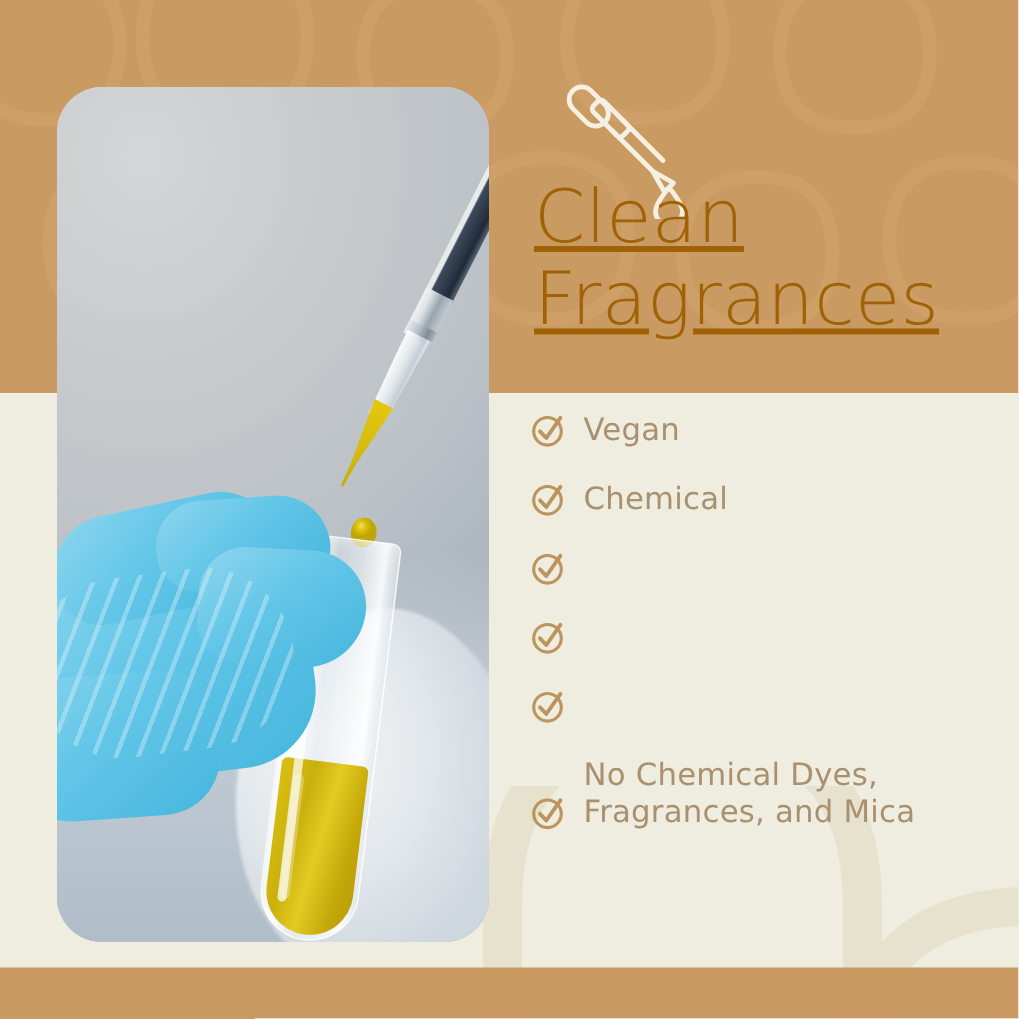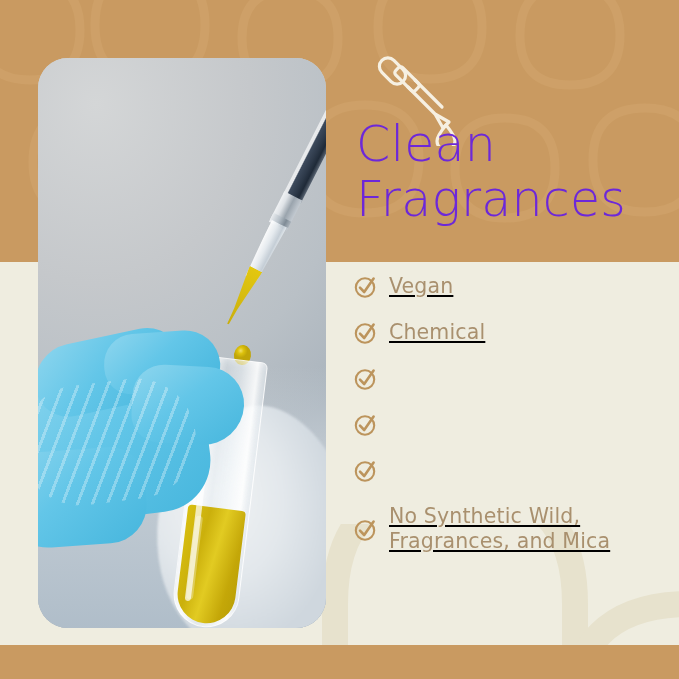--- a/index.html
+++ b/index.html
@@ -152,34 +152,34 @@
 
   
   .right{
     position:absolute;left:340px;top:0;width:339px;height:679px;
   }
   .dropper-icon{
     position:absolute;left:33px;top:54px;width:120px;height:92px;
   }
   .heading{
     position:absolute;left:16px;top:118px;width:320px;
-    color:#6d28d9;
+    color:#a16207;
     font-size:49px;line-height:1.12;
     font-weight:300;letter-spacing:.2px;
     font-family:"DejaVu Sans", sans-serif;
+    text-decoration:underline;
   }
   .heading div{white-space:nowrap;}
 
   .list{
     position:absolute;left:14px;top:274px;width:325px;
   }
   .li{
-    display:flex;align-items:center;
+    display:flex;align-items:flex-end;
     margin-bottom:21px;
-    text-decoration:underline;
   }
   .li .chk{flex:0 0 auto;width:24px;height:24px;margin-right:11px;margin-top:1px;}
   .li .txt{
     color:#a9906e;
     font-size:20.5px;line-height:1.22;
     font-weight:400;letter-spacing:.15px;
     font-family:"DejaVu Sans", sans-serif;
     white-space:pre-line;
   }
 </style>
@@ -303,19 +303,19 @@
           <path d="M6 12.6 L10.2 17 L19.6 3.6" fill="none" stroke="#bc945c" stroke-width="2.6" stroke-linecap="round" stroke-linejoin="round"></path>
         </svg>
       </div>
 
 
       <div class="li">
         <svg class="chk" viewBox="0 0 24 24">
           <circle cx="11" cy="12.5" r="9.2" fill="none" stroke="#bc945c" stroke-width="2.1"></circle>
           <path d="M6 12.6 L10.2 17 L19.6 3.6" fill="none" stroke="#bc945c" stroke-width="2.6" stroke-linecap="round" stroke-linejoin="round"></path>
         </svg>
-        <div class="txt">No Synthetic Wild,
+        <div class="txt">No Chemical Dyes,
 Fragrances, and Mica</div>
       </div>
 
     </div>
   </div>
 </div>
 
 </body></html>

